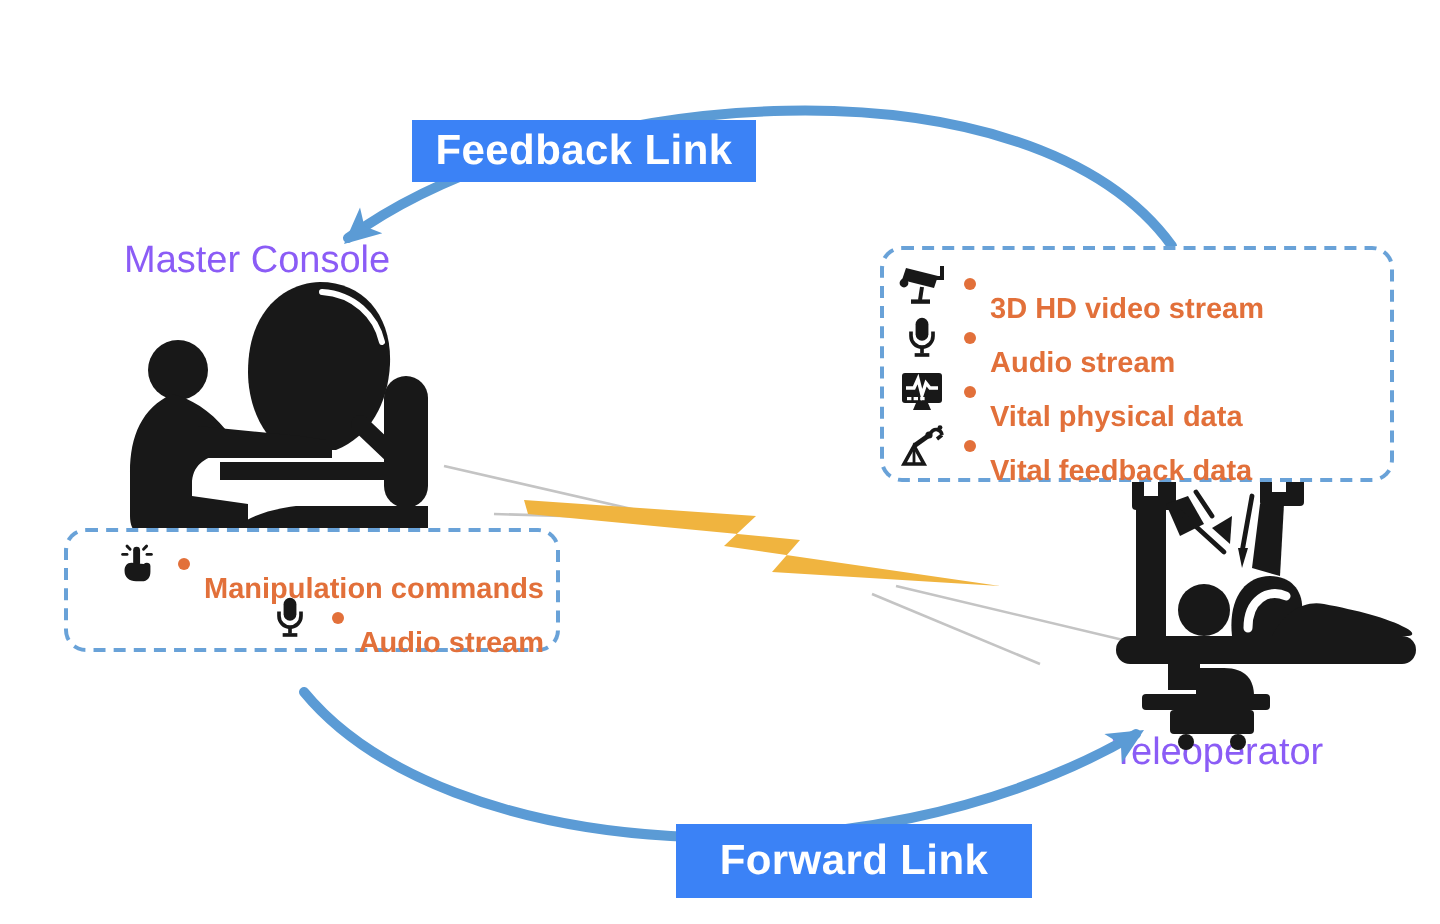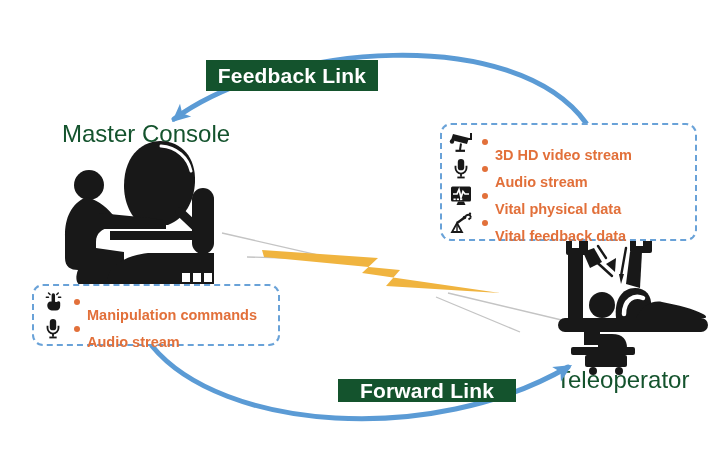--- a/index.html
+++ b/index.html
@@ -4,37 +4,37 @@
 <style>
   html,body{margin:0;padding:0;background:#ffffff;}
   #canvas{
     position:relative;width:720px;height:462px;background:#ffffff;overflow:hidden;
     font-family:"Liberation Sans","DejaVu Sans",sans-serif;
   }
   .layer{position:absolute;left:0;top:0;width:720px;height:462px;}
   
   .link-label{
     position:absolute;display:flex;align-items:center;justify-content:center;
-    background:#14532d;color:#ffffff;font-weight:bold;font-size:21px;
+    background:#3b82f6;color:#ffffff;font-weight:bold;font-size:21px;
     z-index:3;letter-spacing:.2px;
   }
   #feedback-label{left:206px;top:60px;width:172px;height:31px;}
-  #forward-label{left:338px;top:379px;width:178px;height:23px;}
-  
-  .node-label{position:absolute;color:#14532d;font-size:24px;z-index:0;white-space:nowrap;}
+  #forward-label{left:338px;top:412px;width:178px;height:37px;}
+  
+  .node-label{position:absolute;color:#8b5cf6;font-size:19px;z-index:0;white-space:nowrap;}
   #master-label{left:62px;top:120px;}
   #teleoperator-label{left:556px;top:366px;}
   
   .data-box{
     position:absolute;background:#ffffff;border:2.5px dashed #69A2D8;border-radius:11px;
     z-index:2;box-sizing:border-box;display:flex;flex-direction:column;justify-content:center;
     padding:3px 6px;
   }
   #feedback-box{left:440px;top:123px;width:257px;height:118px;}
-  #forward-box{left:32px;top:284px;width:248px;height:62px;}
+  #forward-box{left:32px;top:264px;width:248px;height:62px;align-items:flex-end;}
   .item-row{display:flex;align-items:center;height:27px;}
   .item-icon{width:26px;height:23px;flex:0 0 26px;display:flex;align-items:center;justify-content:center;}
   .item-icon svg{display:block;}
   .dot{width:6px;height:6px;border-radius:50%;background:#E2703A;margin:0 7px 0 8px;flex:0 0 6px;}
   .item-text{color:#E2703A;font-weight:bold;font-size:14.5px;white-space:nowrap;margin-top:27px;}
   
   #master-illustration{position:absolute;left:58px;top:136px;z-index:2;}
   #teleoperator-illustration{position:absolute;left:538px;top:230px;z-index:2;}
   .ink{fill:#181818;}
   .ink-stroke{stroke:#181818;fill:none;}

